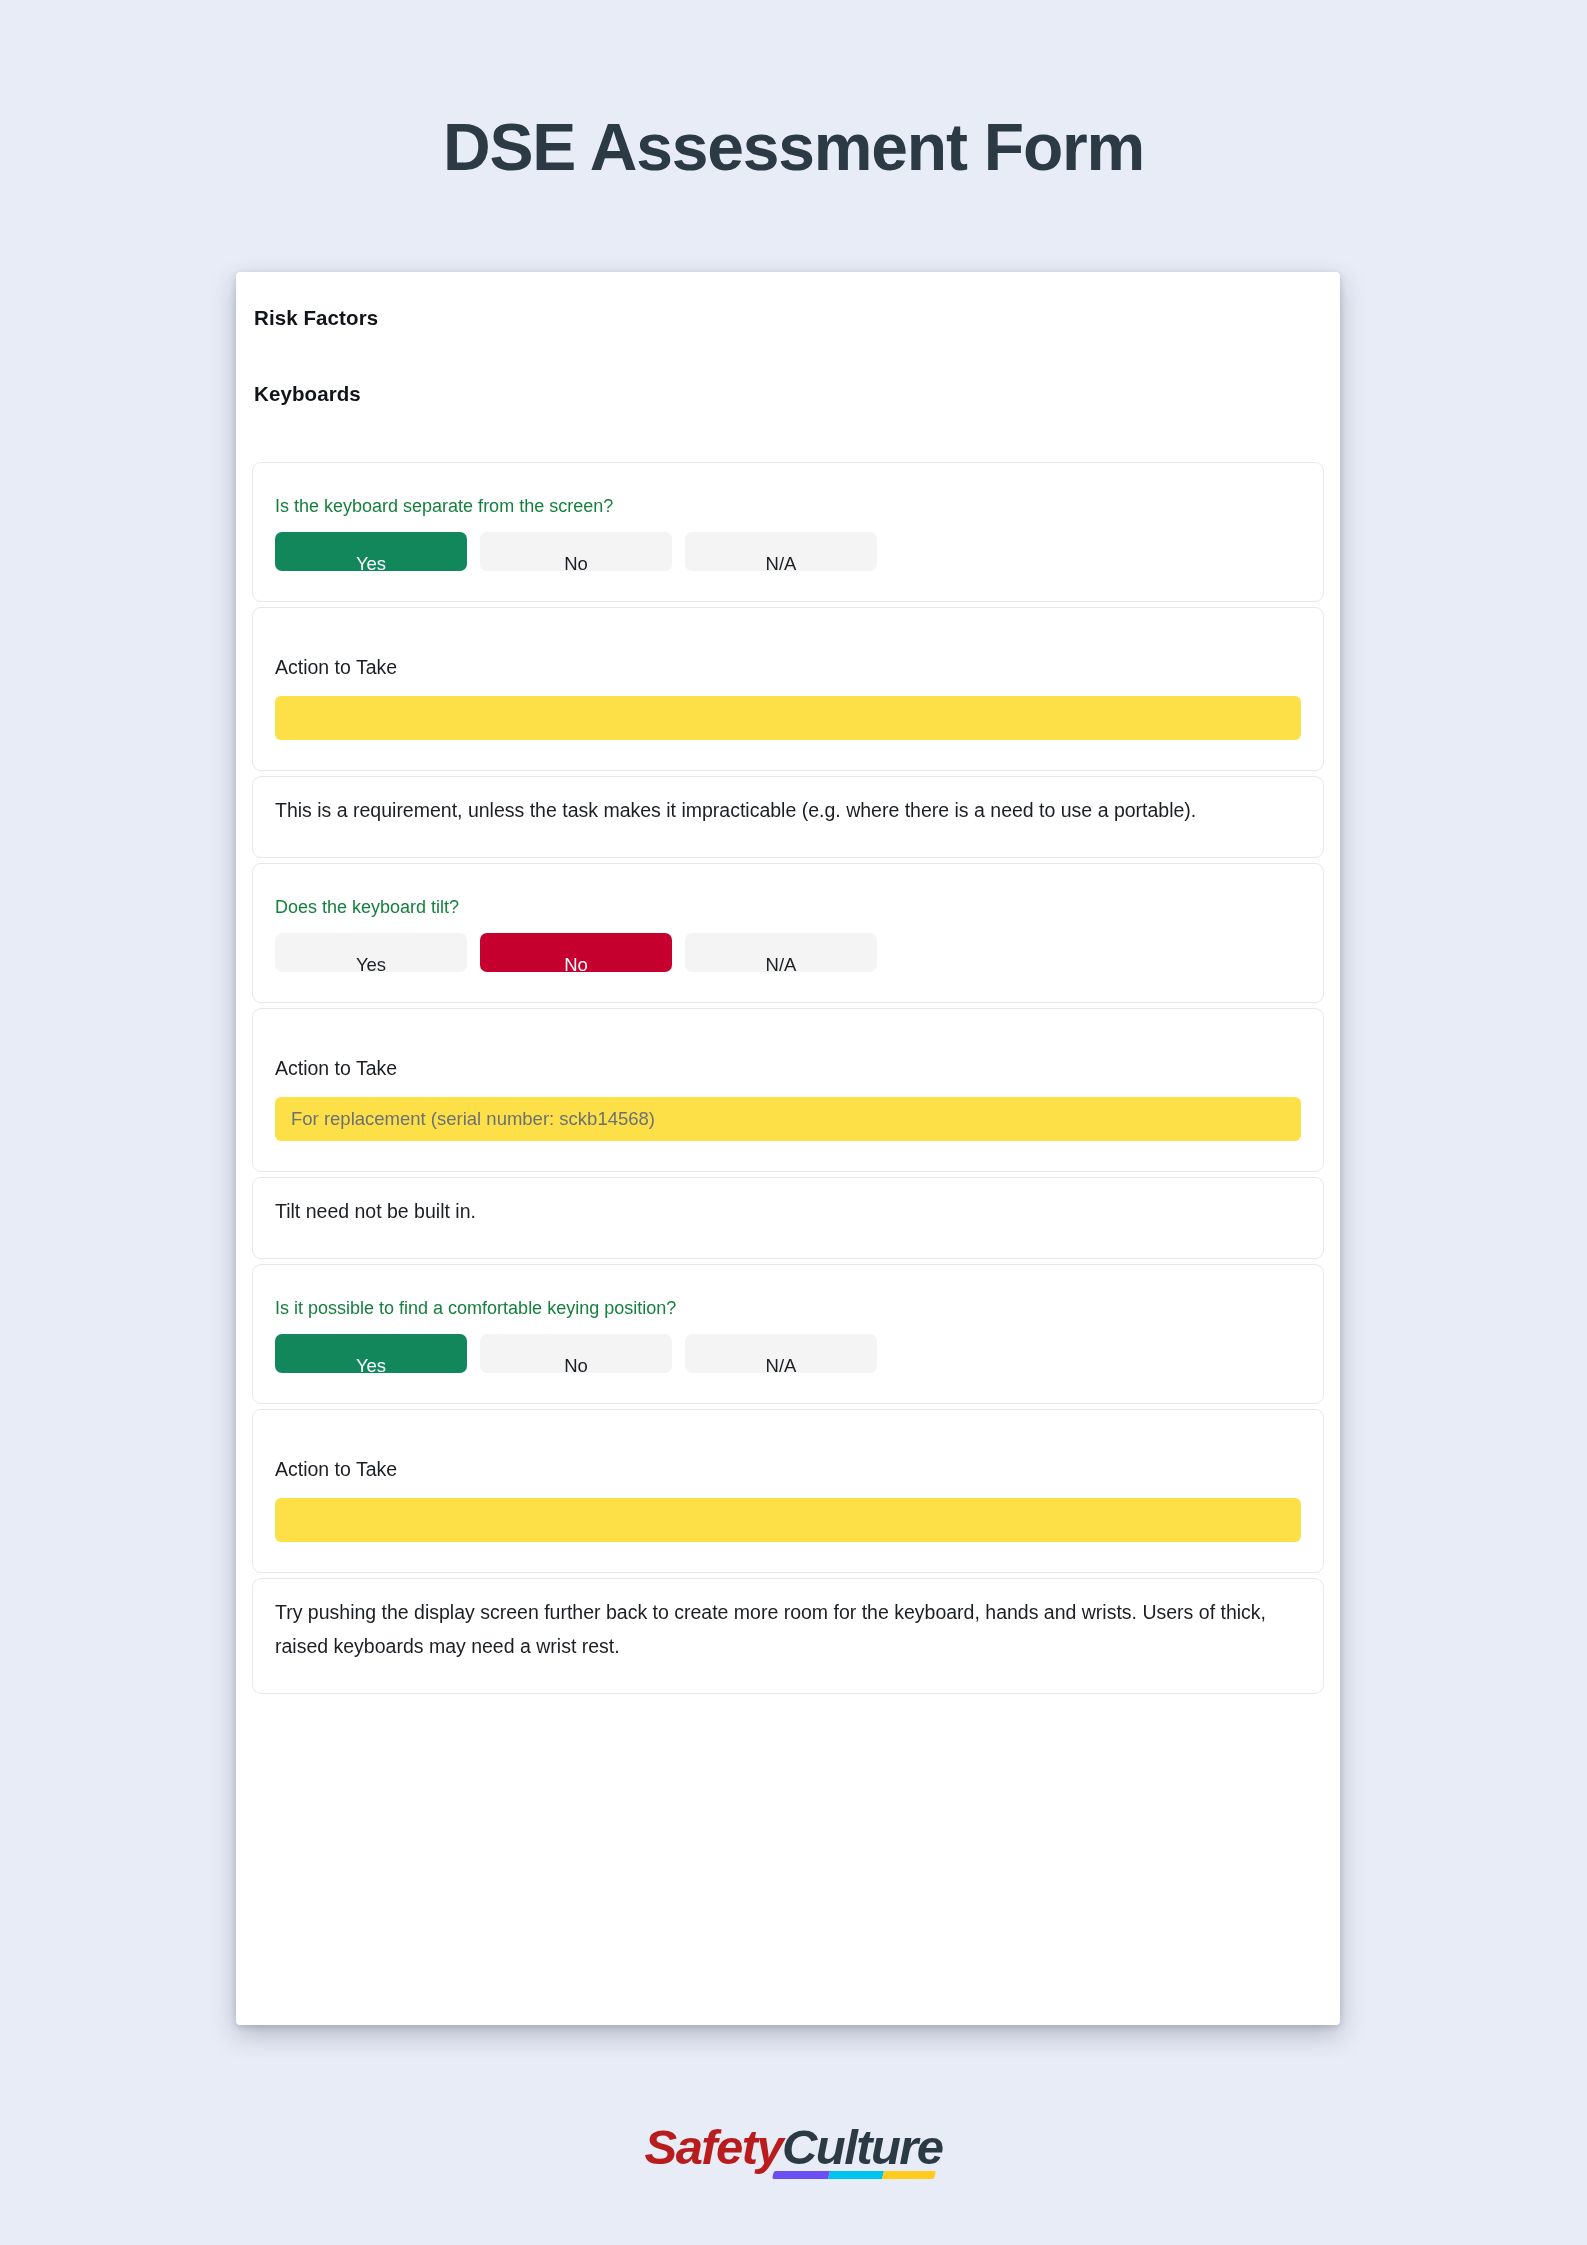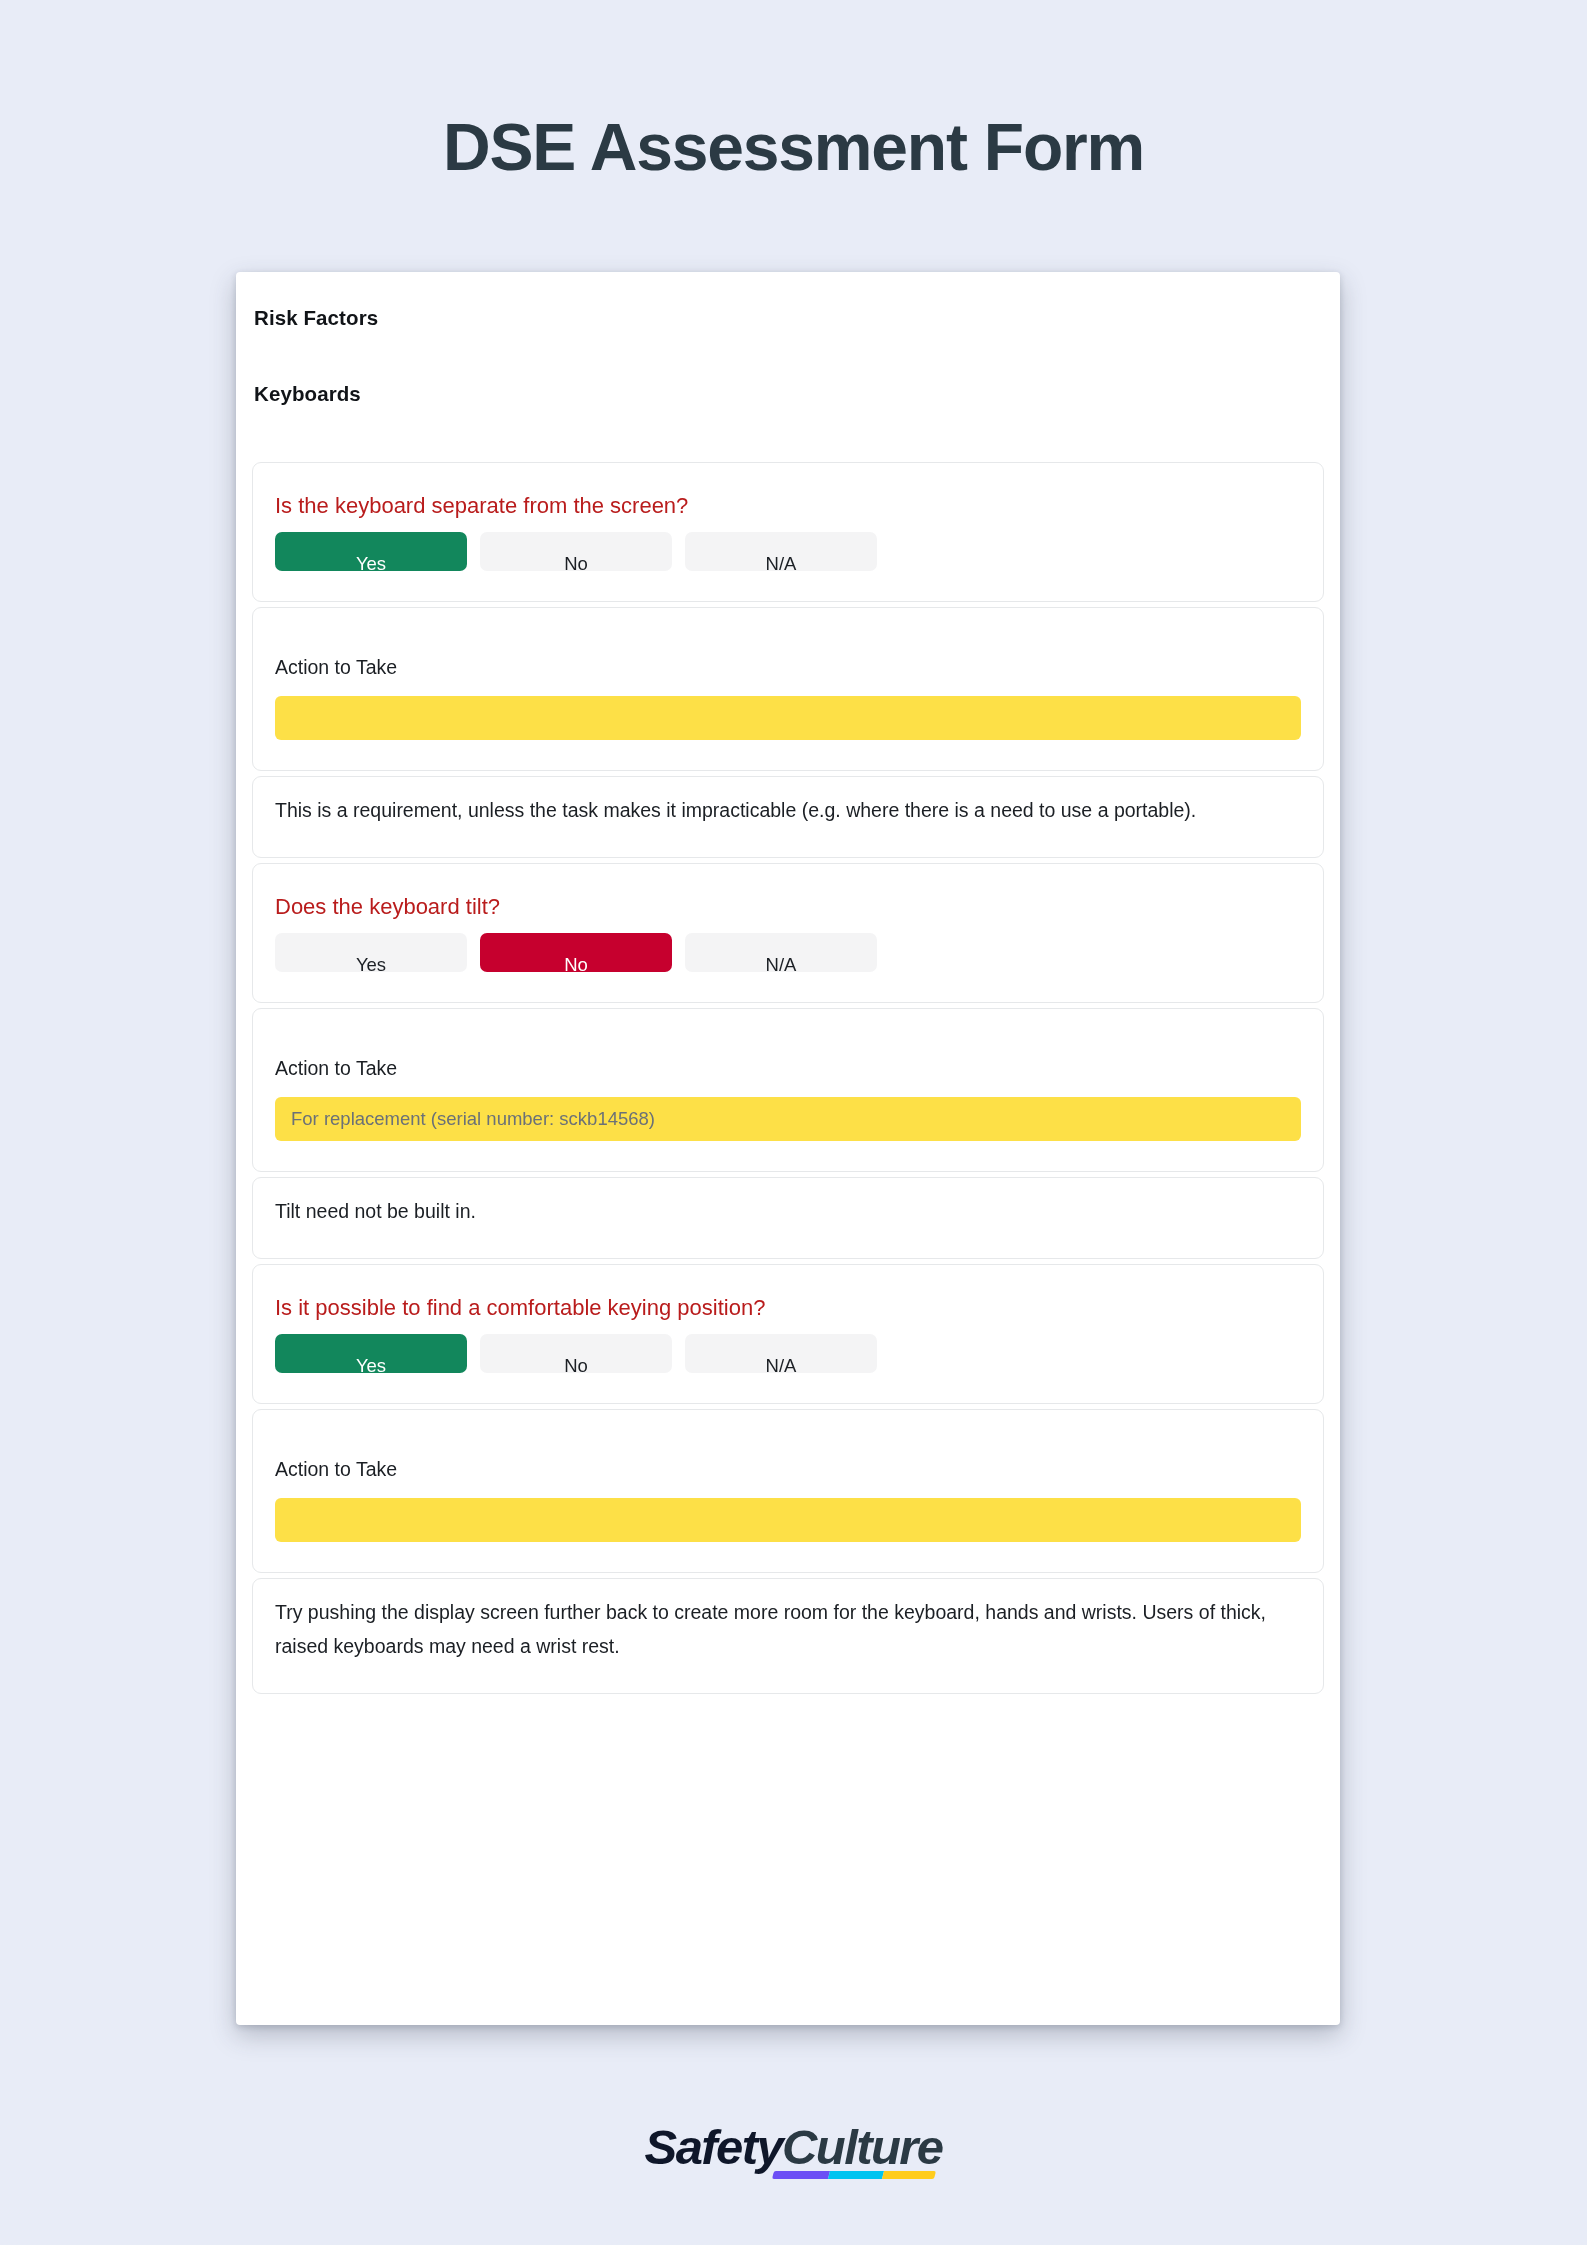--- a/index.html
+++ b/index.html
@@ -79,23 +79,23 @@
     border-radius: 9px;
     margin-bottom: 5px;
     padding: 24px 22px 24px 22px;
   }
 
   .block.question   { padding-top: 30px; padding-bottom: 30px; }
   .block.action     { padding-top: 30px; padding-bottom: 30px; }
   .block.note       { padding-top: 16px; padding-bottom: 30px; }
 
   .q-label {
-    font-size: 22px;
+    font-size: 18px;
     line-height: 26px;
-    color: #b91c1c;
+    color: #15803d;
     margin: 0 0 13px 0;
   }
 
   .choices {
     display: flex;
     flex-direction: row;
     gap: 13px;
   }
 
   .choice {
@@ -166,21 +166,21 @@
     display: inline-block;
     position: relative;
     font-size: 49px;
     font-weight: 800;
     font-style: italic;
     letter-spacing: -1.6px;
     color: #2b3a44;
     line-height: 58px;
     white-space: nowrap;
   }
-  .logo-safety { color: #0f172a; margin-top: 8px; }
+  .logo-safety { color: #b91c1c; margin-top: 8px; }
   .logo-culture { color: #2b3a44; }
   .logo-underline {
     position: absolute;
     left: 128px;
     bottom: -3px;
     width: 162px;
     height: 8px;
     display: flex;
     transform: skewX(-14deg);
   }

